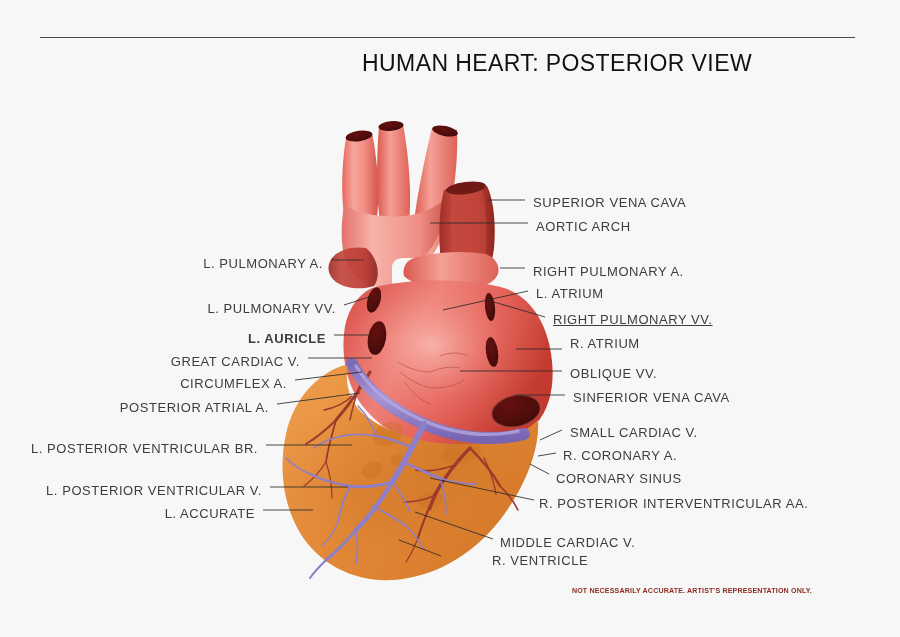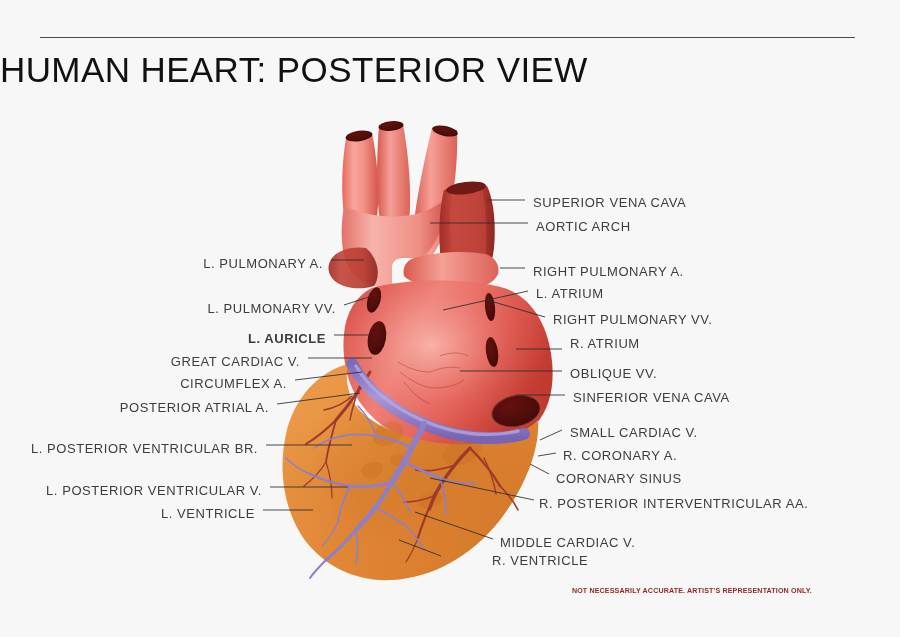--- a/index.html
+++ b/index.html
@@ -12,22 +12,22 @@
   }
   #canvas{position:relative;width:900px;height:637px;}
 
   .top-rule{
     position:absolute;left:40px;top:37px;width:815px;height:0;
     border-top:1.6px solid #4a4a4a;
   }
 
   .page-title{
     position:absolute;left:0;top:50px;width:752px;
-    text-align:left;
-    font-size:35px;letter-spacing:0.4px;
+    text-align:right;
+    font-size:23px;letter-spacing:0.4px;
     color:#111;font-weight:400;
     font-family:"Liberation Sans",sans-serif;
   }
 
   #art{position:absolute;left:0;top:0;width:900px;height:637px;}
 
   .lbl{
     position:absolute;
     font-size:13px;
     letter-spacing:0.55px;
@@ -281,38 +281,38 @@
         <line x1="270" y1="487" x2="348" y2="487"></line>
         <line x1="263" y1="510" x2="313" y2="510"></line>
       </g>
   </svg>
 
   <div id="labels-right">
       <div class="lbl r" style="left: 533px; top: 195px;">SUPERIOR VENA CAVA</div>
       <div class="lbl r" style="left: 536px; top: 219px;">AORTIC ARCH</div>
       <div class="lbl r" style="left: 533px; top: 264px;">RIGHT PULMONARY A.</div>
       <div class="lbl r" style="left: 536px; top: 286px;">L. ATRIUM</div>
-      <div class="lbl r" style="left: 553px; top: 312px;">RIGHT PULMONARY VV.</div>
+      <div class="lbl r" style="left: 553px; top: 312px; text-decoration: underline;">RIGHT PULMONARY VV.</div>
       <div class="lbl r" style="left: 570px; top: 336px;">R. ATRIUM</div>
       <div class="lbl r" style="left: 570px; top: 366px;">OBLIQUE VV.</div>
       <div class="lbl r" style="left: 573px; top: 390px;">SINFERIOR VENA CAVA</div>
       <div class="lbl r" style="left: 570px; top: 425px;">SMALL CARDIAC V.</div>
       <div class="lbl r" style="left: 563px; top: 448px;">R. CORONARY A.</div>
       <div class="lbl r" style="left: 556px; top: 471px;">CORONARY SINUS</div>
       <div class="lbl r" style="left: 539px; top: 496px;">R. POSTERIOR INTERVENTRICULAR AA.</div>
       <div class="lbl r" style="left: 500px; top: 535px;">MIDDLE CARDIAC V.</div>
       <div class="lbl r" style="left: 447px; top: 553px; margin-left: 45px;">R. VENTRICLE</div>
     </div>
   <div id="labels-left">
       <div class="lbl l" style="left: 323px; top: 256px;">L. PULMONARY A.</div>
       <div class="lbl l" style="left: 336px; top: 301px;">L. PULMONARY VV.</div>
       <div class="lbl l" style="left: 326px; top: 331px; font-weight: bold;">L. AURICLE</div>
       <div class="lbl l" style="left: 300px; top: 354px;">GREAT CARDIAC V.</div>
       <div class="lbl l" style="left: 287px; top: 376px;">CIRCUMFLEX A.</div>
       <div class="lbl l" style="left: 269px; top: 400px; padding-left: 36px;">POSTERIOR ATRIAL A.</div>
       <div class="lbl l" style="left: 258px; top: 441px;">L. POSTERIOR VENTRICULAR BR.</div>
       <div class="lbl l" style="left: 262px; top: 483px;">L. POSTERIOR VENTRICULAR V.</div>
-      <div class="lbl l" style="left: 255px; top: 506px;">L. VENTRICLE</div>
+      <div class="lbl l" style="left: 255px; top: 506px;">L. ACCURATE</div>
     </div>
 
   <div class="disclaimer">NOT NECESSARILY ACCURATE. ARTIST'S REPRESENTATION ONLY.</div>
 
 </div>
 
 </body></html>

